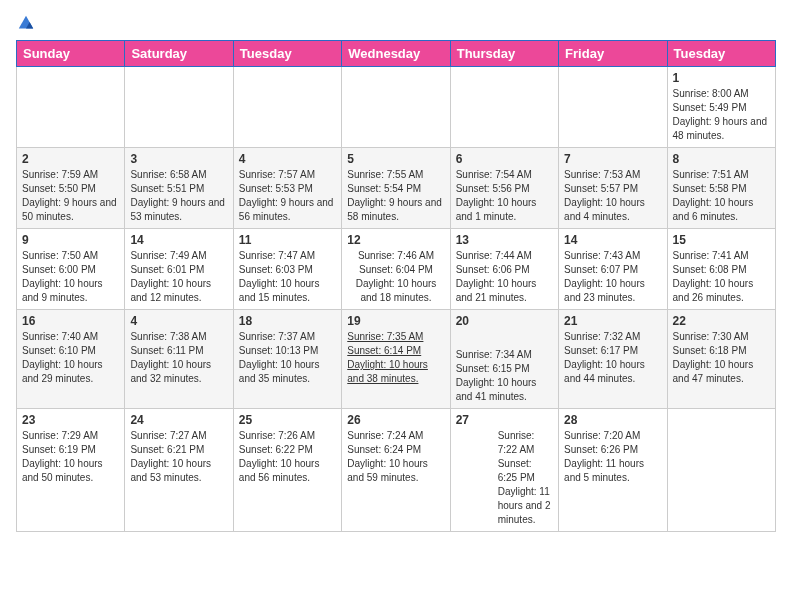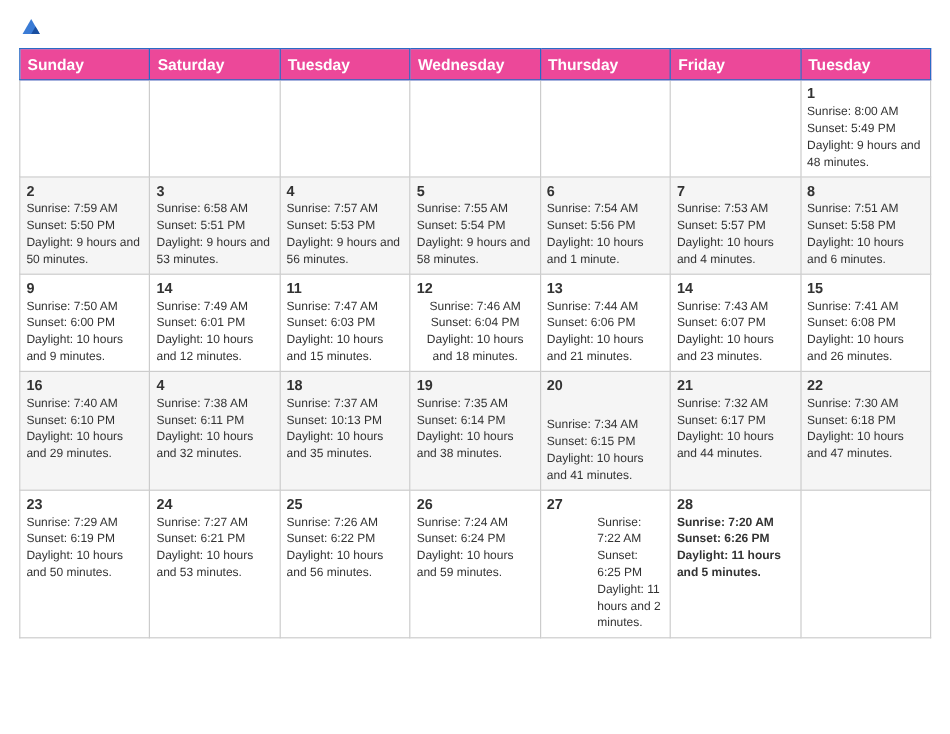--- a/index.html
+++ b/index.html
@@ -244,21 +244,21 @@
 Daylight: 10 hours and 32 minutes.</div>
           </td>
           <td>
             <span class="day-number">18</span>
             <div class="day-info" style="white-space: pre-line;">Sunrise: 7:37 AM
 Sunset: 10:13 PM
 Daylight: 10 hours and 35 minutes.</div>
           </td>
           <td>
             <span class="day-number">19</span>
-            <div class="day-info" style="white-space: pre-line;">Sunrise: 7:35 AM
+            <div class="day-info" style="white-space: pre-line; text-decoration: underline;">Sunrise: 7:35 AM
 Sunset: 6:14 PM
 Daylight: 10 hours and 38 minutes.</div>
           </td>
           <td>
             <span class="day-number">20</span>
             <div class="day-info" style="white-space: pre-line; margin-top: 20px;">Sunrise: 7:34 AM
 Sunset: 6:15 PM
 Daylight: 10 hours and 41 minutes.</div>
           </td>
           <td>
@@ -300,21 +300,21 @@
 Daylight: 10 hours and 59 minutes.</div>
           </td>
           <td>
             <span class="day-number">27</span>
             <div class="day-info" style="white-space: pre-line; margin-left: 42px;">Sunrise: 7:22 AM
 Sunset: 6:25 PM
 Daylight: 11 hours and 2 minutes.</div>
           </td>
           <td>
             <span class="day-number">28</span>
-            <div class="day-info" style="white-space: pre-line; font-weight: bold;">Sunrise: 7:20 AM
+            <div class="day-info" style="white-space: pre-line;">Sunrise: 7:20 AM
 Sunset: 6:26 PM
 Daylight: 11 hours and 5 minutes.</div>
           </td>
           <td class="empty-cell" style="background: rgb(255, 255, 255);"></td>
         </tr>
       </tbody>
   </table>
 </div>
 
 </body></html>

